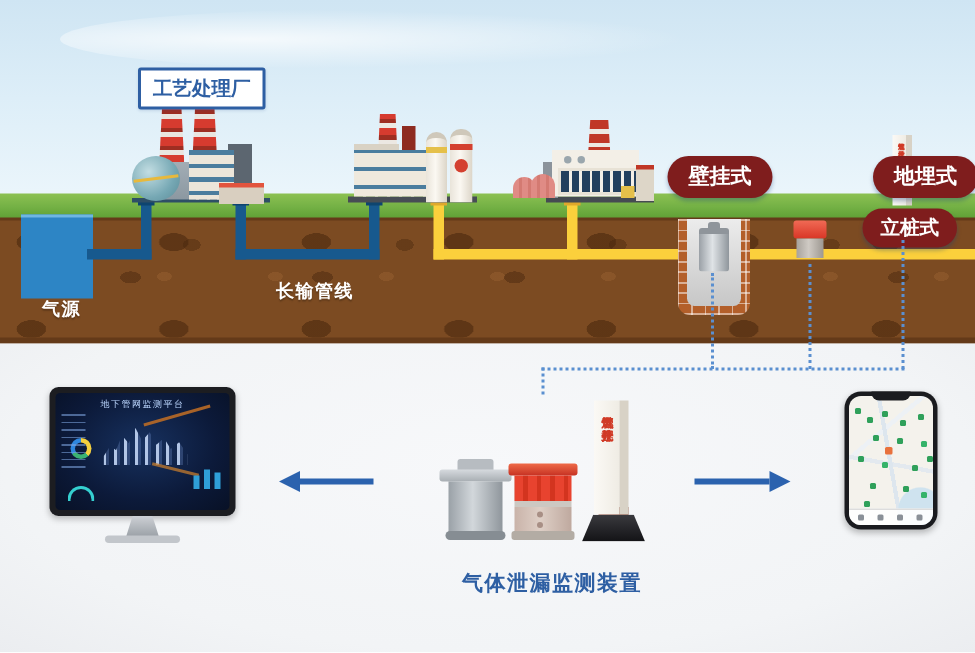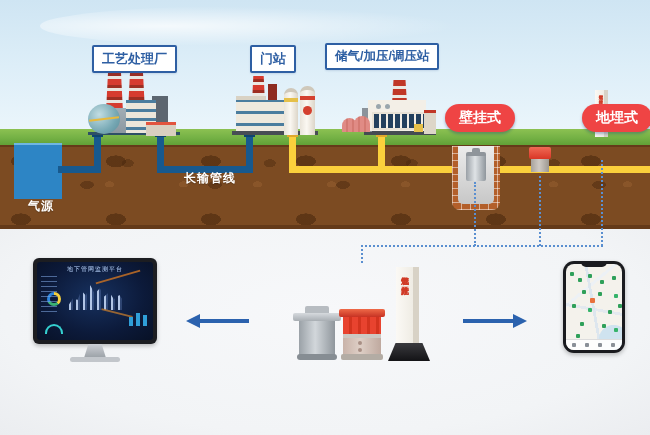--- a/index.html
+++ b/index.html
@@ -33,21 +33,21 @@
   .pipe-b{background:#17598e;}
   .pipe-y{background:#fbd03c;}
   .flange-b{background:#0e456f;}
   .flange-y{background:#dfa92b;}
 
   
   .box-label{background:#fff;border:2px solid #2e5fa3;color:#2e5fa3;font-weight:bold;
              font-size:13px;padding:3px 8px;border-radius:2px;white-space:nowrap;
              box-shadow:0 1px 2px rgba(40,80,140,.15);}
   
-  .pill{background:#ef4444;color:#fff;font-weight:bold;font-size:14px;
+  .pill{background:#7f1d1d;color:#fff;font-weight:bold;font-size:14px;
         padding:5px 14px;border-radius:15px;white-space:nowrap;
         box-shadow:0 2px 3px rgba(20,60,120,.35);}
 
   
   .niche{left:452px;top:146px;width:48px;height:64px;border-radius:0 0 8px 8px;
          background:#b35f2a;
          background-image:
            repeating-linear-gradient(0deg,rgba(255,255,255,.5) 0 1px,transparent 1px 7px),
            repeating-linear-gradient(90deg,rgba(255,255,255,.5) 0 1px,transparent 1px 9px);}
   .niche-in{left:458px;top:146px;width:36px;height:58px;border-radius:0 0 5px 5px;
@@ -156,21 +156,21 @@
   <div class="abs ground-text" style="left:28px;top:198px;">气源</div>
 
   <div class="abs pipe-b" style="left:58px;top:166px;width:43px;height:7px;"></div>
   <div class="abs pipe-b" style="left:94px;top:133px;width:7px;height:40px;"></div>
   <div class="abs pipe-b" style="left:157px;top:133px;width:7px;height:40px;"></div>
   <div class="abs pipe-b" style="left:157px;top:166px;width:96px;height:7px;"></div>
   <div class="abs pipe-b" style="left:246px;top:133px;width:7px;height:40px;"></div>
   <div class="abs flange-b" style="left:92px;top:133px;width:11px;height:4px;"></div>
   <div class="abs flange-b" style="left:155px;top:133px;width:11px;height:4px;"></div>
   <div class="abs flange-b" style="left:244px;top:133px;width:11px;height:4px;"></div>
-  <div class="abs ground-text" style="left:184px;top:170px;">长输管线</div>
+  <div class="abs ground-text" style="left:184px;top:186px;">长输管线</div>
 
   <div class="abs pipe-y" style="left:289px;top:133px;width:7px;height:40px;"></div>
   <div class="abs pipe-y" style="left:289px;top:166px;width:361px;height:7px;"></div>
   <div class="abs pipe-y" style="left:378px;top:133px;width:7px;height:40px;"></div>
   <div class="abs flange-y" style="left:287px;top:133px;width:11px;height:4px;"></div>
   <div class="abs flange-y" style="left:376px;top:133px;width:11px;height:4px;"></div>
 
   <div class="abs" style="left:88px;top:72px;width:92px;height:63px;">
     <div class="abs" style="left:0;top:60px;width:92px;height:3px;background:#2e4f66;"></div>
     <div class="abs" style="left:18px;top:0;width:17px;height:40px;clip-path:polygon(12% 0,88% 0,100% 100%,0 100%);background:repeating-linear-gradient(0deg,#9e2e22 0 3px,#d63b2f 3px 9px,#e9e5df 9px 12px);"></div>
@@ -204,38 +204,37 @@
     <div class="abs" style="left:34px;top:24px;width:5px;height:5px;border-radius:50%;background:#9aa6ad;"></div>
     <div class="abs" style="left:43px;top:24px;width:5px;height:5px;border-radius:50%;background:#9aa6ad;"></div>
     <div class="abs" style="left:30px;top:32px;width:50px;height:14px;border:2px solid #e8e2d6;background:repeating-linear-gradient(90deg,#23405e 0 5px,#f3efe7 5px 7px);"></div>
     <div class="abs" style="left:0;top:38px;width:15px;height:14px;border-radius:8px 8px 0 0;background:repeating-linear-gradient(90deg,#e08b85 0 4px,#d47a72 4px 6px);"></div>
     <div class="abs" style="left:12px;top:36px;width:16px;height:16px;border-radius:8px 8px 0 0;background:repeating-linear-gradient(90deg,#e08b85 0 4px,#d47a72 4px 6px);"></div>
     <div class="abs" style="left:82px;top:30px;width:12px;height:21px;background:#ddd6c8;border-top:3px solid #c03727;"></div>
     <div class="abs" style="left:72px;top:44px;width:9px;height:8px;background:#e5c04a;"></div>
   </div>
 
   <div class="abs box-label" style="left:92px;top:45px;font-family:Liberation Mono, monospace;">工艺处理厂</div>
-  <div class="abs box-label" style="left:250px;top:45px;">门站</div>
-  <div class="abs box-label" style="left:325px;top:43px;font-size:12.5px;">储气/加压/调压站</div>
 
   <div class="abs niche"></div>
   <div class="abs niche-in"></div>
   <div class="abs canister" style="left:466px;top:152px;width:20px;height:25px;border-radius:2px;border-top:4px solid #8f959b;"></div>
   <div class="abs" style="left:472px;top:148px;width:8px;height:5px;background:#8f959b;border-radius:2px 2px 0 0;"></div>
 
   <div class="abs" style="left:529px;top:147px;width:22px;height:12px;background:linear-gradient(180deg,#f06a55,#d93626);border-radius:2px;"></div>
   <div class="abs" style="left:531px;top:159px;width:18px;height:13px;background:linear-gradient(90deg,#a7a29c,#cfcac4 45%,#9d9891);"></div>
 
   <div class="abs pole-face" style="left:595px;top:90px;width:9px;height:47px;">
     <span class="pole-text" style="position:absolute;left:2px;top:2px;font-size:8px;transform:scale(0.55);transform-origin:top left;">燃气管道 禁止开挖</span>
   </div>
   <div class="abs pole-side" style="left:604px;top:90px;width:4px;height:47px;"></div>
 
   <div class="abs pill" style="left:445px;top:104px;">壁挂式</div>
   <div class="abs pill" style="left:562px;top:104px;margin-left:20px;">地埋式</div>
+  <div class="abs pill" style="left:575px;top:139px;font-size:13px;padding:4px 12px;">立桩式</div>
 
   <div class="abs dotted-v" style="left:474px;top:182px;height:64px;"></div>
   <div class="abs dotted-v" style="left:539px;top:176px;height:70px;"></div>
   <div class="abs dotted-v" style="left:601px;top:160px;height:86px;"></div>
   <div class="abs dotted-h" style="left:361px;top:245px;width:242px;"></div>
   <div class="abs dotted-v" style="left:361px;top:245px;height:18px;"></div>
 
   <div class="abs bezel"></div>
   <div class="abs screen">
     <div class="abs scr-title">地下管网监测平台</div>
@@ -270,20 +269,21 @@
   <div class="abs dot" style="left:358px;top:348px;"></div>
   <div class="abs dev-red-rim"></div>
 
   <div class="abs bigpole-foot"></div>
   <div class="abs bigpole-base"></div>
   <div class="abs pole-face" style="left:396px;top:267px;width:17px;height:76px;">
     <span class="pole-text" style="position:absolute;left:4px;top:4px;font-size:8px;line-height:9px;">燃气管道 禁止开挖</span>
   </div>
   <div class="abs pole-side" style="left:413px;top:267px;width:6px;height:76px;"></div>
 
+  <div class="abs caption" style="left:288px;top:380px;width:160px;">气体泄漏监测装置</div>
 
   <div class="abs phone"></div>
   <div class="abs p-screen">
     <div class="abs gdots"></div>
     <div class="abs omark"></div>
     <div class="abs p-bar">
       <div class="abs p-ico" style="left:6px;"></div>
       <div class="abs p-ico" style="left:19px;"></div>
       <div class="abs p-ico" style="left:32px;"></div>
       <div class="abs p-ico" style="left:45px;"></div>

